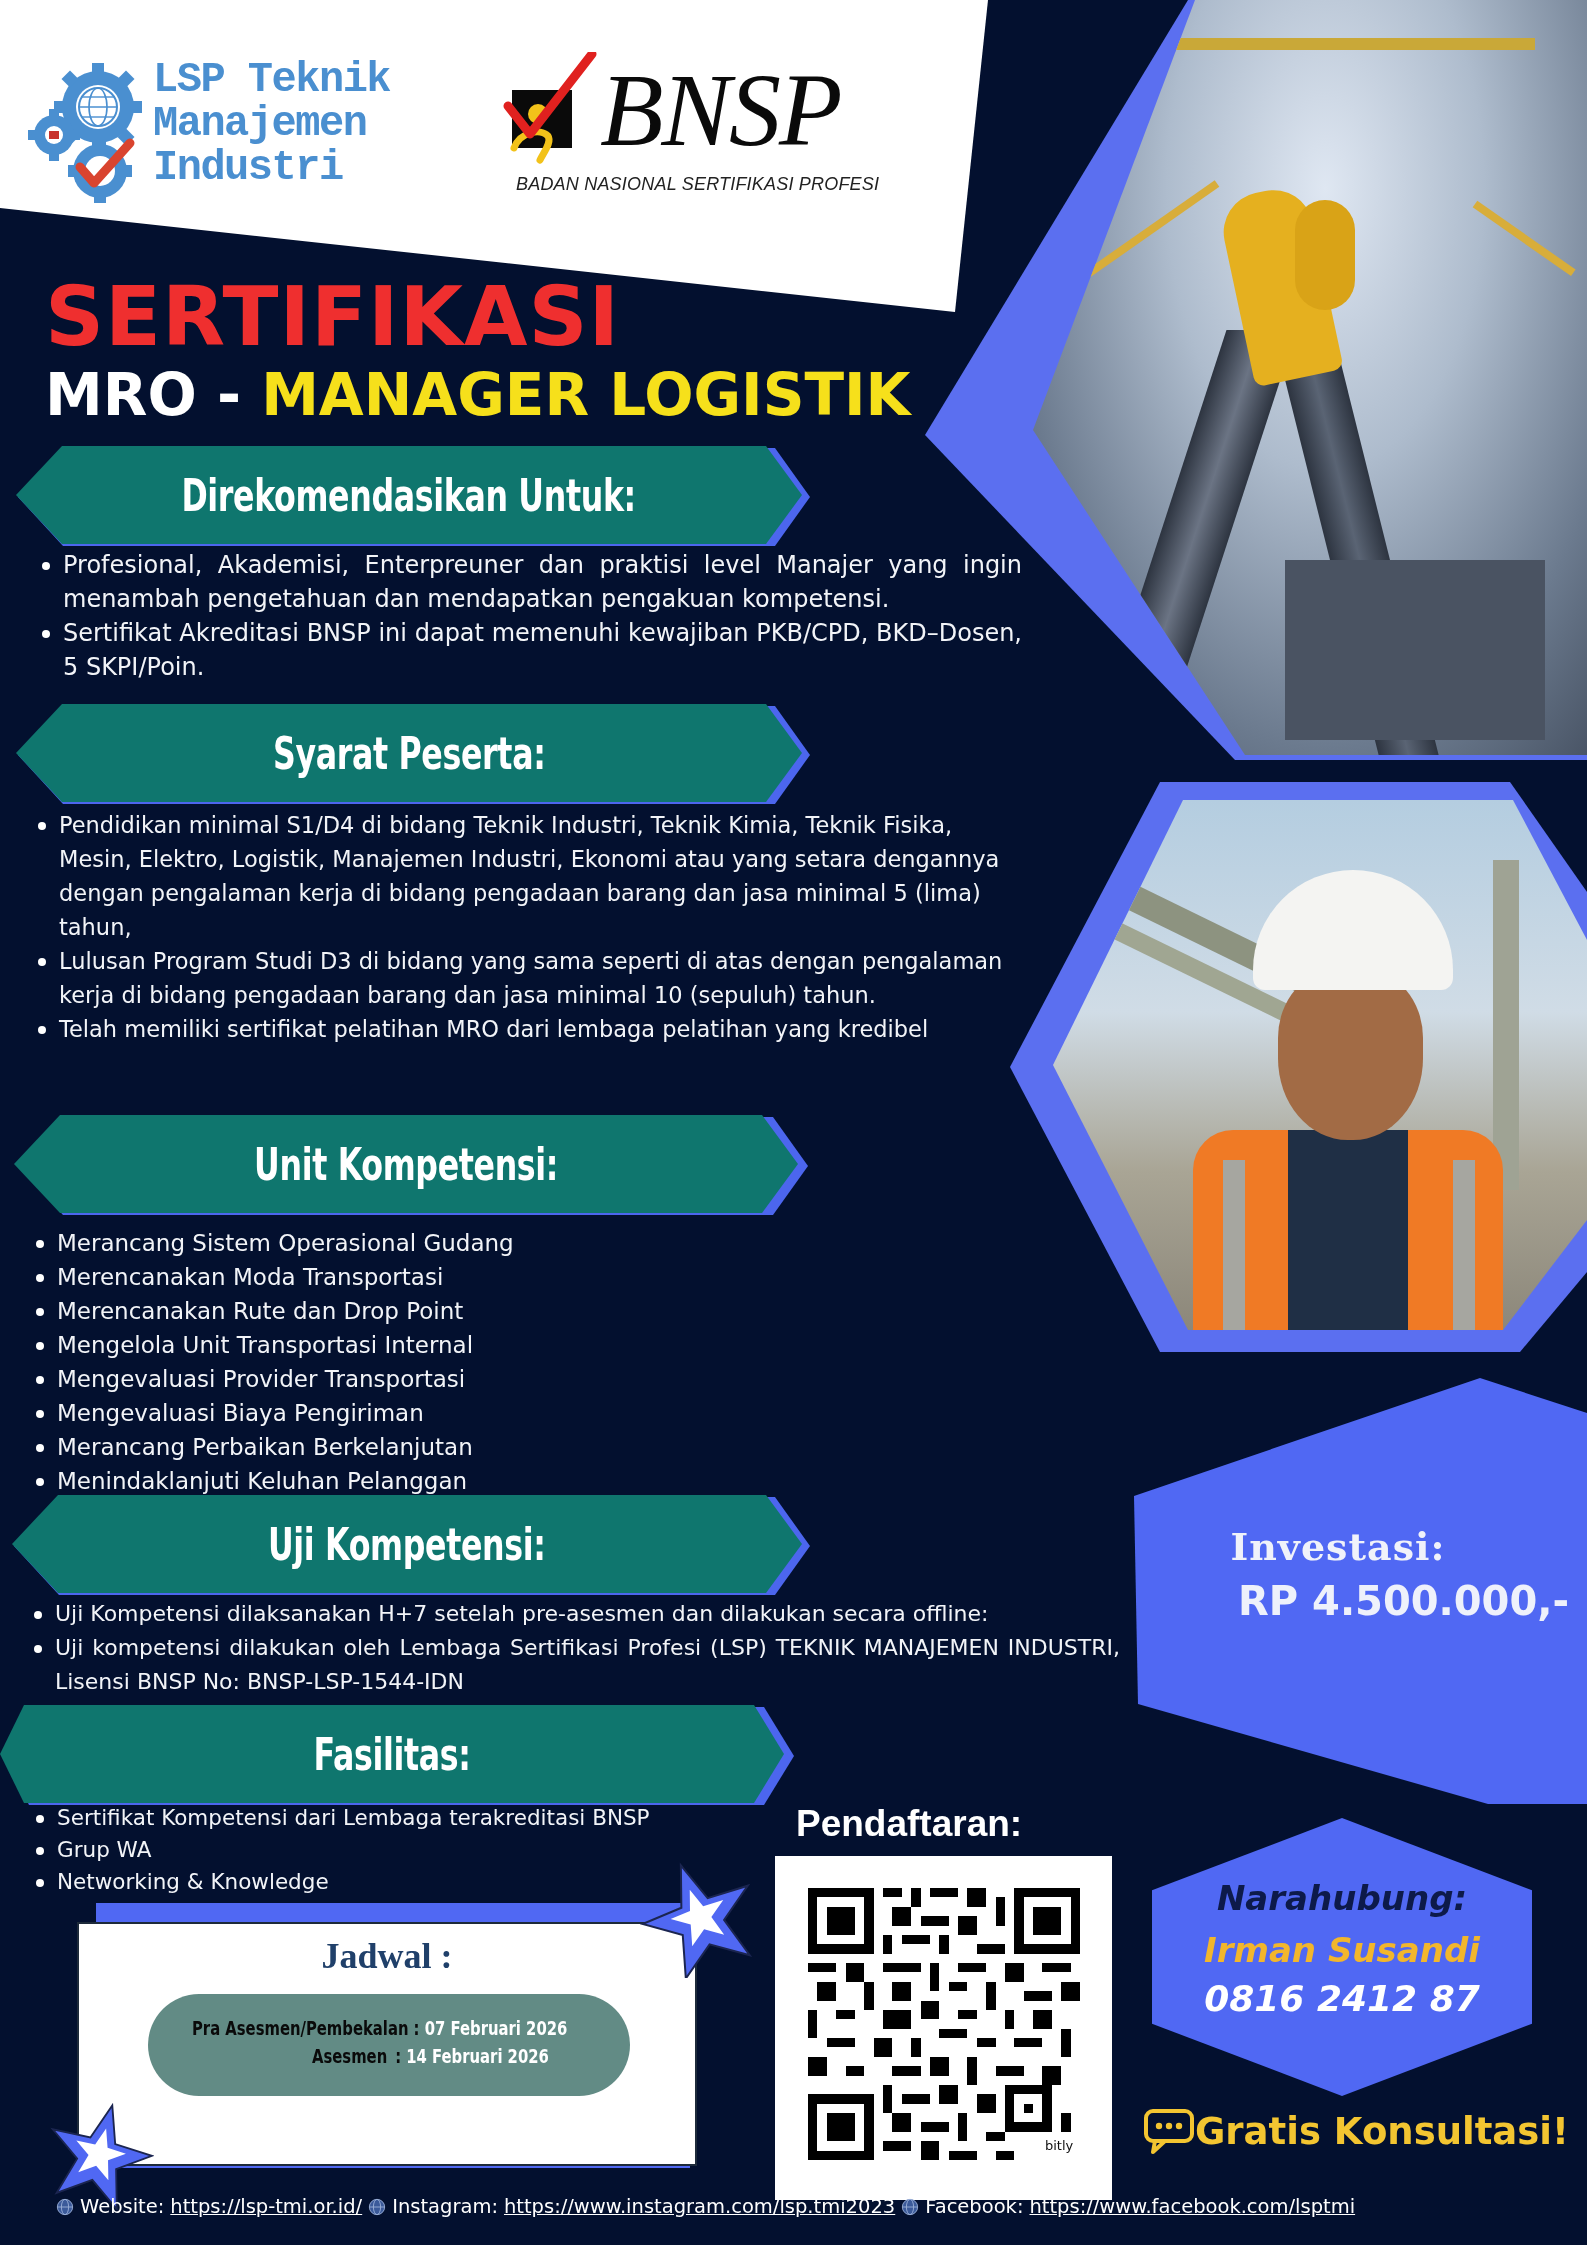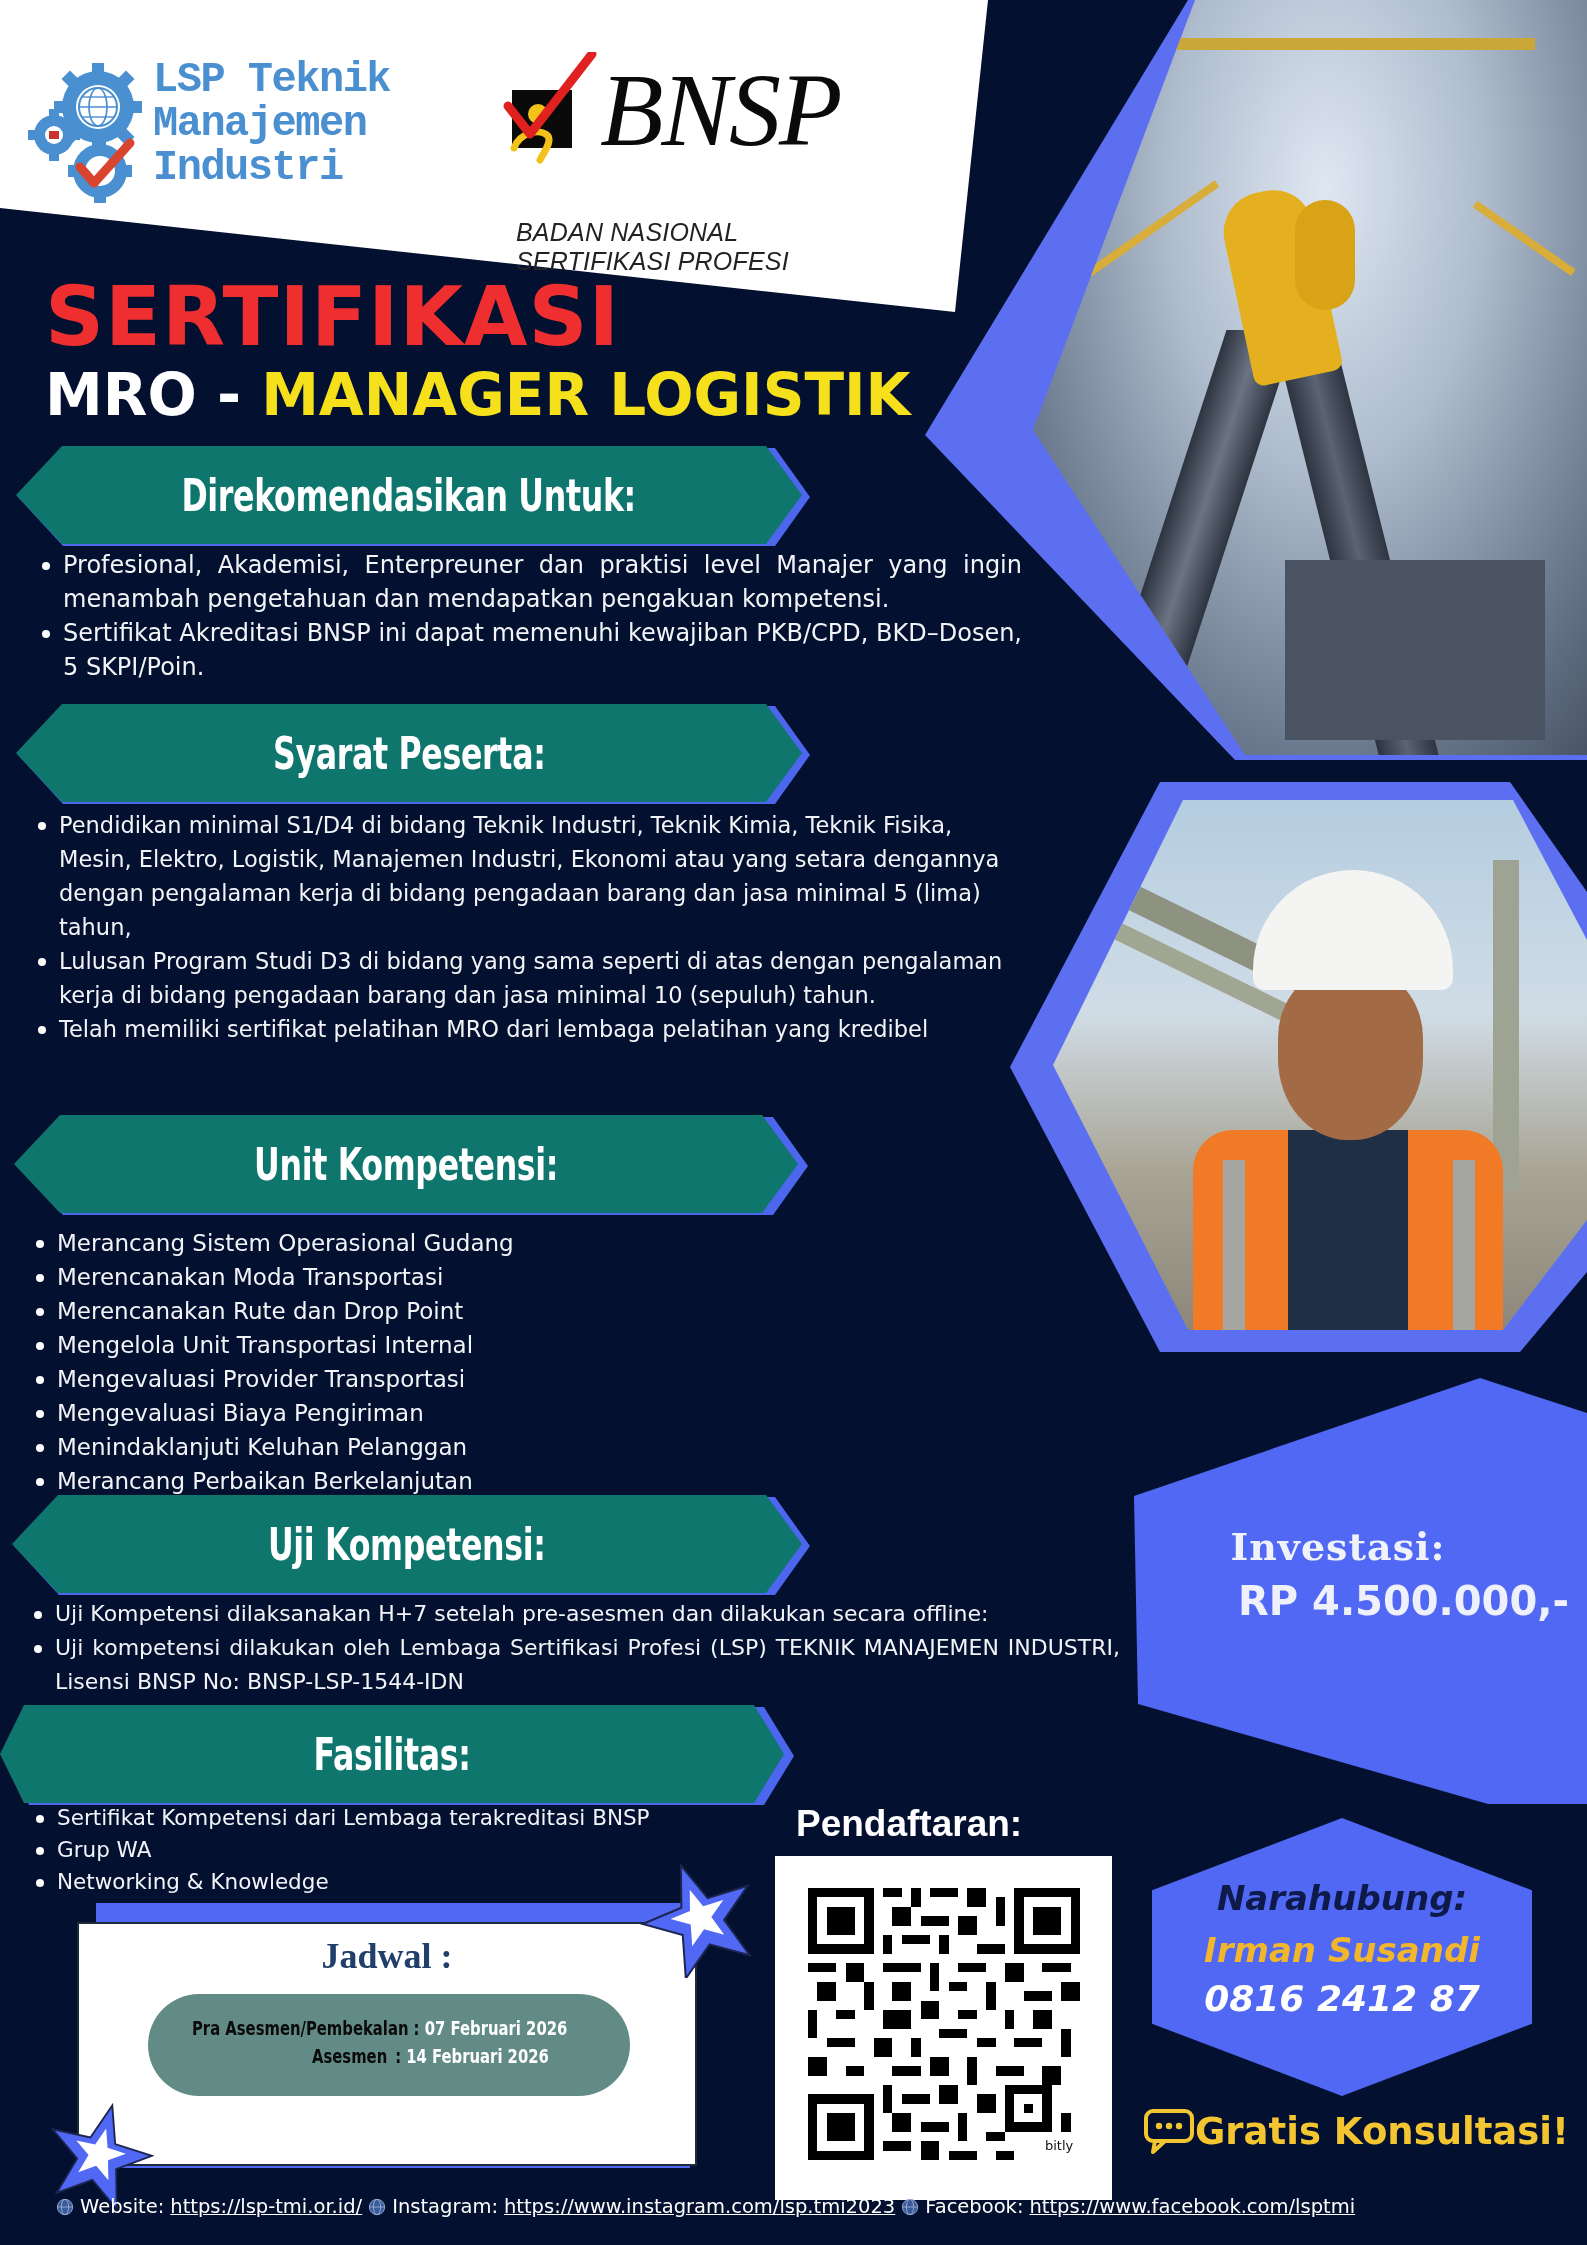--- a/index.html
+++ b/index.html
@@ -27,23 +27,22 @@
   }
   .bnsp-logo { left: 500px; top: 52px; width: 380px; height: 150px; font-style: italic; }
   .bnsp-logo .mark { position: absolute; left: 0; top: 0; width: 100px; height: 120px; }
   .bnsp-logo .word {
     position: absolute; left: 100px; top: 6px;
     font-family: "Liberation Serif", serif; font-size: 104px; line-height: 104px;
     color: #0a0a0a; letter-spacing: -2px;
   }
   .bnsp-logo .sub {
     position: absolute; left: 16px; top: 122px;
-    font-family: "Liberation Sans", sans-serif; font-size: 25px; color: #222;
+    font-family: "Liberation Sans", sans-serif; font-size: 18px; color: #222;
     letter-spacing: 0.2px;
-    margin-top: 44px;
   }
 
   
   .factory-frame {
     left: 925px; top: 0; width: 662px; height: 760px;
     background: #5b6ff0;
     clip-path: polygon(263px 0, 662px 0, 662px 760px, 310px 760px, 0 435px);
   }
   .factory-img {
     left: 1005px; top: 0; width: 582px; height: 755px;
@@ -329,22 +328,22 @@
 <div class="banner" style="left:14px; top:1115px; width:784px; clip-path: polygon(46px 0, 748px 0, 784px 49px, 748px 98px, 46px 98px, 0 49px);">
   <span>Unit Kompetensi:</span>
 </div>
 <ul class="bl l-unit" style="left:32px; top:1219px; width:700px;margin-top:7px;">
   <li>Merancang Sistem Operasional Gudang</li>
   <li>Merencanakan Moda Transportasi</li>
   <li>Merencanakan Rute dan Drop Point</li>
   <li>Mengelola Unit Transportasi Internal</li>
   <li>Mengevaluasi Provider Transportasi</li>
   <li>Mengevaluasi Biaya Pengiriman</li>
+  <li>Merancang Perbaikan Berkelanjutan</li>
   <li>Menindaklanjuti Keluhan Pelanggan</li>
-  <li>Merancang Perbaikan Berkelanjutan</li>
 </ul>
 
 <div class="banner-edge" style="left:14px; top:1497px; width:796px; clip-path: polygon(45px 0, 761px 0, 796px 49px, 761px 98px, 45px 98px, 0 49px);"></div>
 <div class="banner" style="left:12px; top:1495px; width:790px; clip-path: polygon(46px 0, 754px 0, 790px 49px, 754px 98px, 46px 98px, 0 49px);">
   <span>Uji Kompetensi:</span>
 </div>
 <ul class="bl l-uji justify" style="left:30px; top:1597px; width:1090px;">
   <li>Uji Kompetensi dilaksanakan H+7 setelah pre-asesmen dan dilakukan secara offline:</li>
   <li>Uji kompetensi dilakukan oleh Lembaga Sertifikasi Profesi (LSP) TEKNIK MANAJEMEN INDUSTRI, Lisensi BNSP No: BNSP-LSP-1544-IDN</li>
 </ul>

